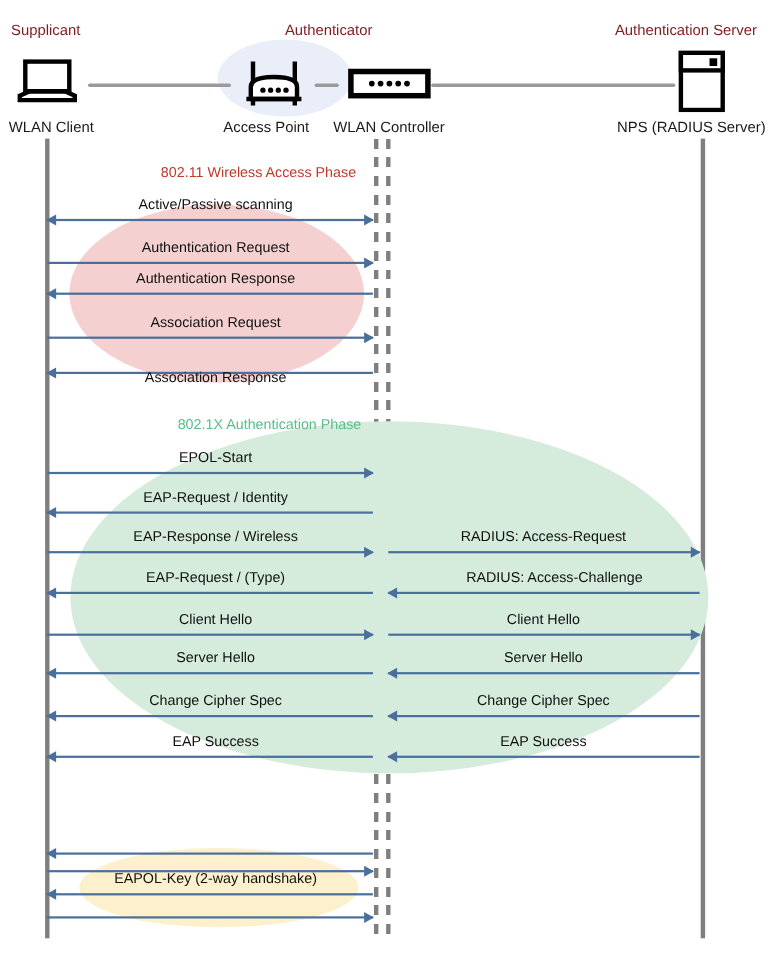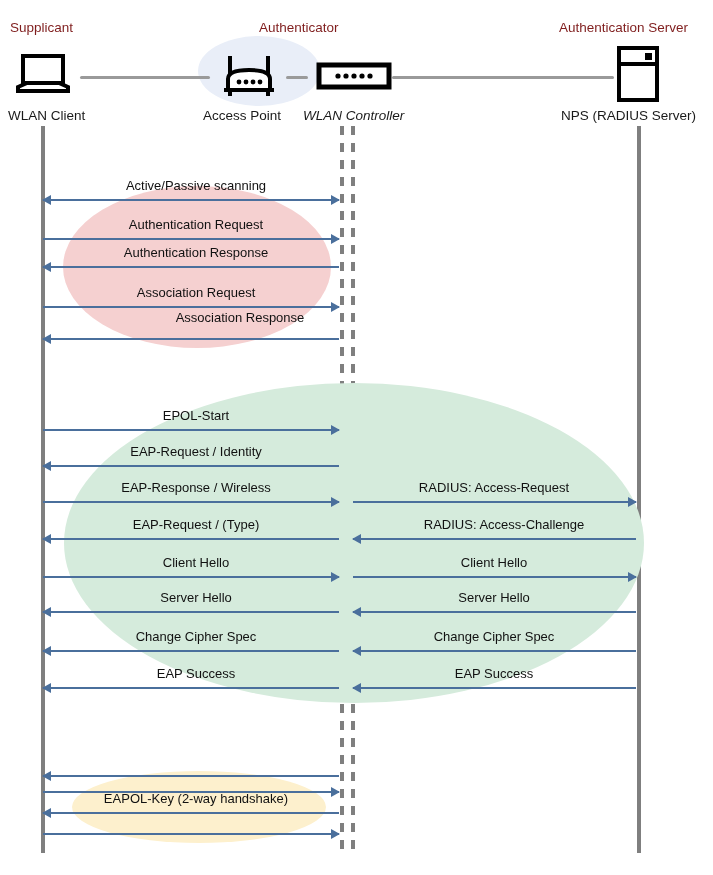--- a/index.html
+++ b/index.html
@@ -114,21 +114,21 @@
   <div class="hwire" style="left:80px;  top:76px; width:130px;"></div>
   <div class="hwire" style="left:286px; top:76px; width:22px;"></div>
   <div class="hwire" style="left:392px; top:76px; width:222px;"></div>
 
   <div class="role-label" style="left:10px; top:20px;">Supplicant</div>
   <div class="role-label" style="left:259px; top:20px;">Authenticator</div>
   <div class="role-label" style="left:559px; top:20px;">Authentication Server</div>
 
   <div class="node-label" style="left:8px; top:108px;">WLAN Client</div>
   <div class="node-label" style="left:203px; top:108px;">Access Point</div>
-  <div class="node-label" style="left:303px; top:108px;font-style:italic;">WLAN Controller</div>
+  <div class="node-label" style="left:303px; top:108px;">WLAN Controller</div>
   <div class="node-label" style="left:561px; top:108px;">NPS (RADIUS Server)</div>
 
   <div class="icon-box" style="left:12px; top:52px; width:62px; height:44px;">
     <svg width="62" height="44" viewBox="0 0 62 44">
       <rect x="11" y="4" width="40" height="27" fill="none" stroke="#000" stroke-width="4"></rect>
       <path d="M6 35 L15 31 L47 31 L56 35 L56 39 L6 39 Z" fill="none" stroke="#000" stroke-width="4"></path>
     </svg>
   </div>
 
   <div class="icon-box" style="left:216px; top:48px; width:70px; height:50px;">
@@ -167,20 +167,22 @@
 
   <div class="lifeline" style="left:41px; top:126px; height:727px;"></div>
   <div class="lifeline-dashed" style="left:340px; top:126px; height:727px;"></div>
   <div class="lifeline-dashed" style="left:351px; top:126px; height:727px;"></div>
   <div class="lifeline" style="left:637px; top:126px; height:727px;"></div>
 
   <div class="ellipse" style="left:63px; top:186px; width:268px; height:162px; background:#f5d0d0;"></div>
   <div class="ellipse" style="left:64px; top:383px; width:580px; height:320px; background:#d5ebdc;"></div>
   <div class="ellipse" style="left:72px; top:771px; width:254px; height:72px; background:#fdf0cd;"></div>
 
+  <div class="phase-title" style="left:85px; top:147px; width:300px; color:#c0392b;">802.11 Wireless Access Phase</div>
+  <div class="phase-title" style="left:95px; top:376px; width:300px; color:#5bbd8a;">802.1X Authentication Phase</div>
 
   <div id="messages-left">
       <div>
         <div class="msg" style="left: 43px; top: 199px; width: 296px;"></div>
         <div class="arrowhead right" style="left: 331px; top: 195px;"></div>
         <div class="arrowhead left" style="left: 42px; top: 195px;"></div>
         <div class="msg-label" style="left: 196px; top: 178px;">Active/Passive scanning</div>
       </div>
       <div>
         <div class="msg" style="left: 43px; top: 238px; width: 296px;"></div>
@@ -193,21 +195,21 @@
         <div class="msg-label" style="left: 196px; top: 245px;">Authentication Response</div>
       </div>
       <div>
         <div class="msg" style="left: 43px; top: 306px; width: 296px;"></div>
         <div class="arrowhead right" style="left: 331px; top: 302px;"></div>
         <div class="msg-label" style="left: 196px; top: 285px;">Association Request</div>
       </div>
       <div>
         <div class="msg" style="left: 43px; top: 338px; width: 296px;"></div>
         <div class="arrowhead left" style="left: 42px; top: 334px;"></div>
-        <div class="msg-label" style="left: 196px; top: 310px; margin-left: 44px;">Association Response</div>
+        <div class="msg-label" style="left: 196px; top: 335px;">Association Response</div>
       </div>
       <div>
         <div class="msg" style="left: 43px; top: 429px; width: 296px;"></div>
         <div class="arrowhead right" style="left: 331px; top: 425px;"></div>
         <div class="msg-label" style="left: 196px; top: 408px;">EPOL-Start</div>
       </div>
       <div>
         <div class="msg" style="left: 43px; top: 465px; width: 296px;"></div>
         <div class="arrowhead left" style="left: 42px; top: 461px;"></div>
         <div class="msg-label" style="left: 196px; top: 444px;">EAP-Request / Identity</div>

